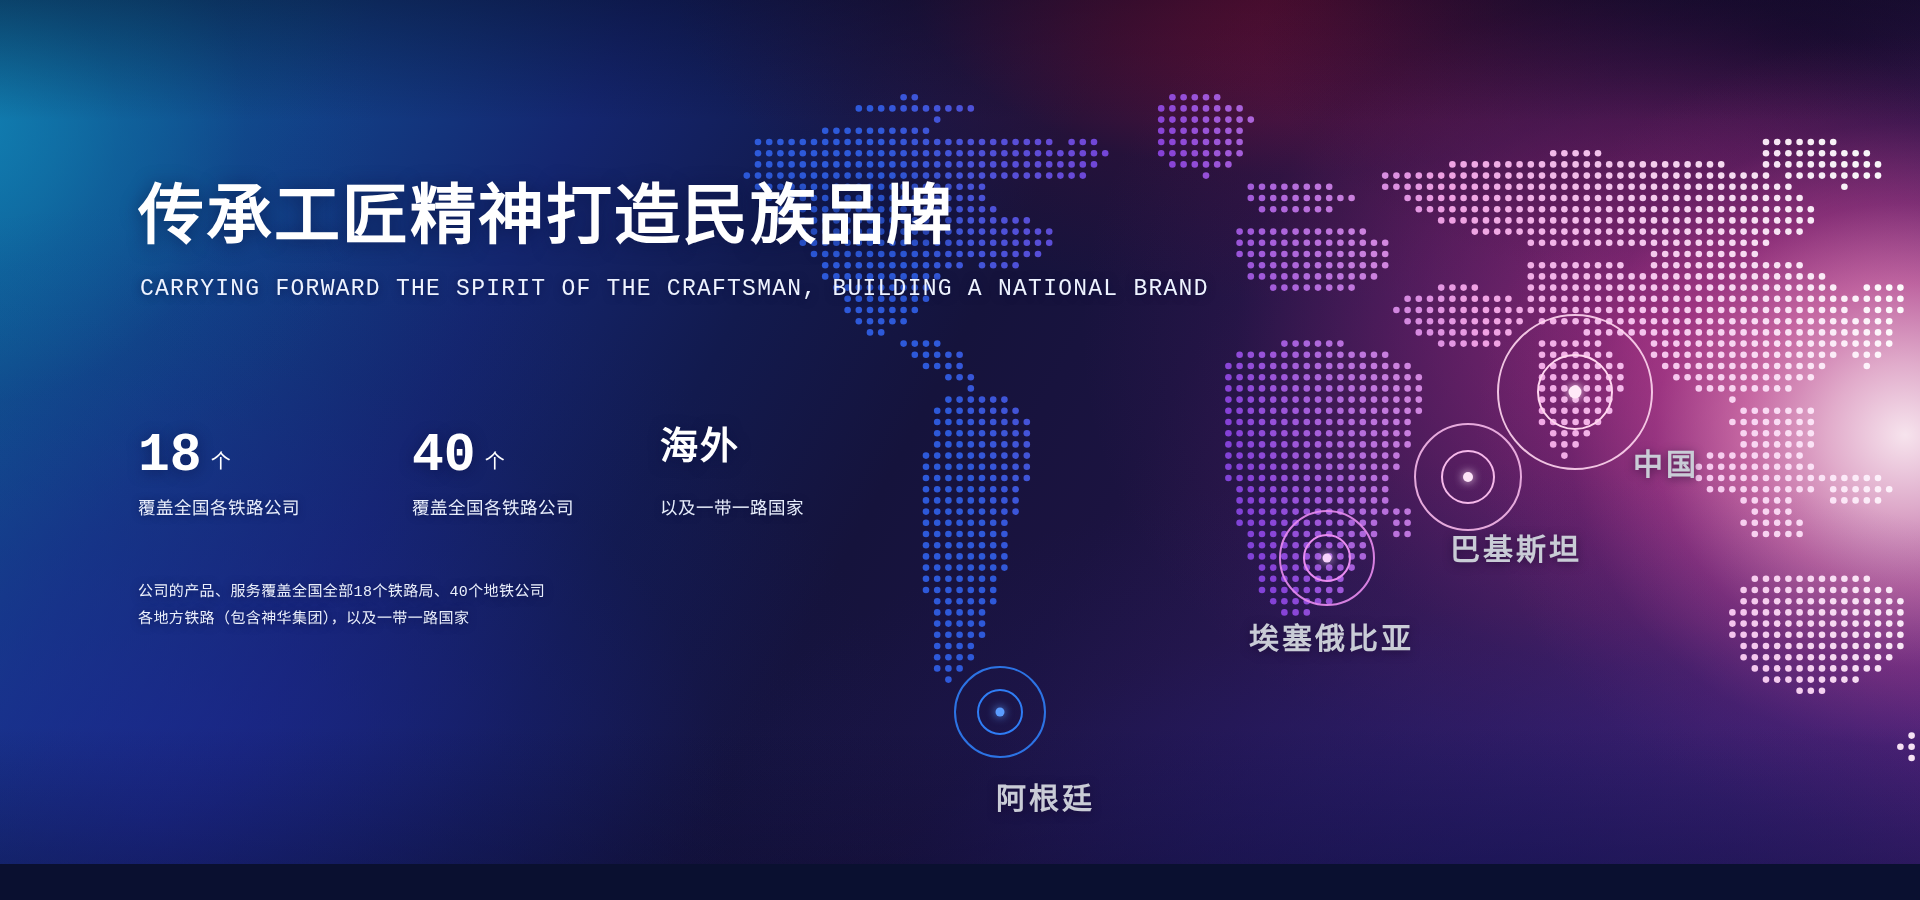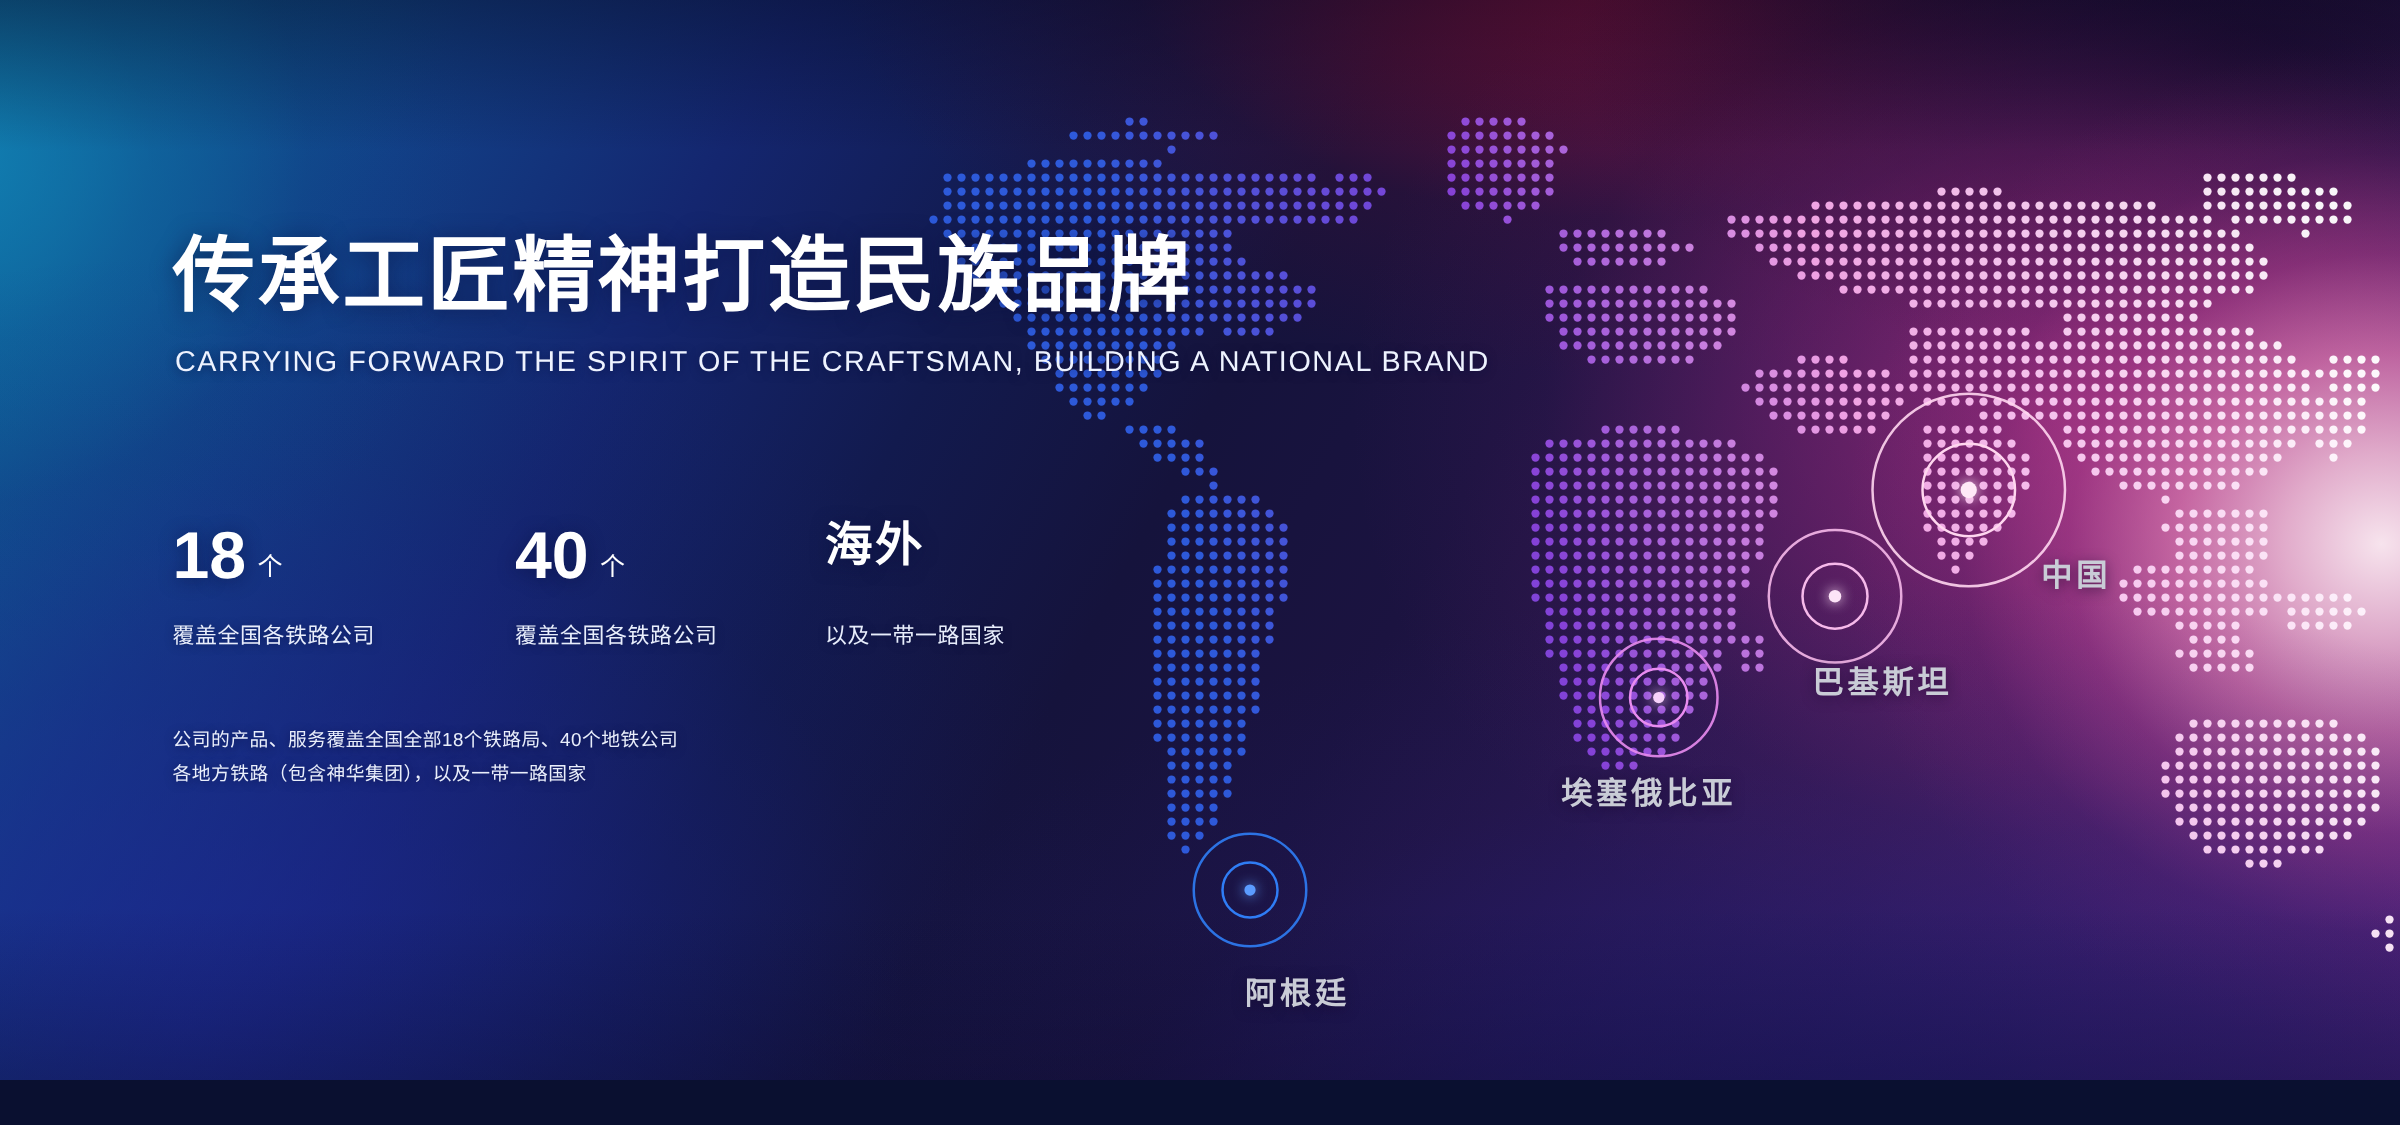--- a/index.html
+++ b/index.html
@@ -3,21 +3,21 @@
 <meta charset="utf-8">
 <title>Brand Banner</title>
 <style>
   html,body{margin:0;padding:0;background:#0a1030;}
   *{box-sizing:border-box;}
 
   .stage{
     position:relative;
     width:1920px;height:864px;
     overflow:hidden;
-    font-family:Liberation Sans, sans-serif;
+    font-family:Liberation Mono, monospace;
     background:#404040;
   }
 
   
   .bg-base{
     position:absolute;inset:0;
     background:
       linear-gradient(118deg,
         #0c6c9e 0%,
         #0e5f96 6%,
@@ -145,20 +145,21 @@
     align-items:baseline;
     height:62px;
   }
   .stat-num{
     font-size:53px;
     font-weight:700;
     color:#ffffff;
     line-height:1;
     letter-spacing:0px;
     text-shadow:0 2px 14px rgba(8,14,60,.5);
+    margin-top:12px;
   }
   .stat-num.cn{font-size:38px;letter-spacing:2px;}
   .stat-unit{
     font-size:20px;
     color:#ffffff;
     margin-left:9px;
     font-weight:400;
     position:relative;
     top:-2px;
   }
@@ -202,21 +203,21 @@
   .marker .ring.outer{border-width:2px;}
   .marker .ring.inner{border-width:2px;}
   .marker .dot{
     position:absolute;
     left:50%;top:50%;
     transform:translate(-50%,-50%);
     border-radius:50%;
   }
   .marker .mlabel{
     position:absolute;
-    font-size:25px;
+    font-size:30px;
     font-weight:700;
     letter-spacing:3px;
     white-space:nowrap;
     color:#c9ccd6;
     text-shadow:0 2px 10px rgba(20,6,40,.55);
   }
 </style>
 </head>
 <body>
 

